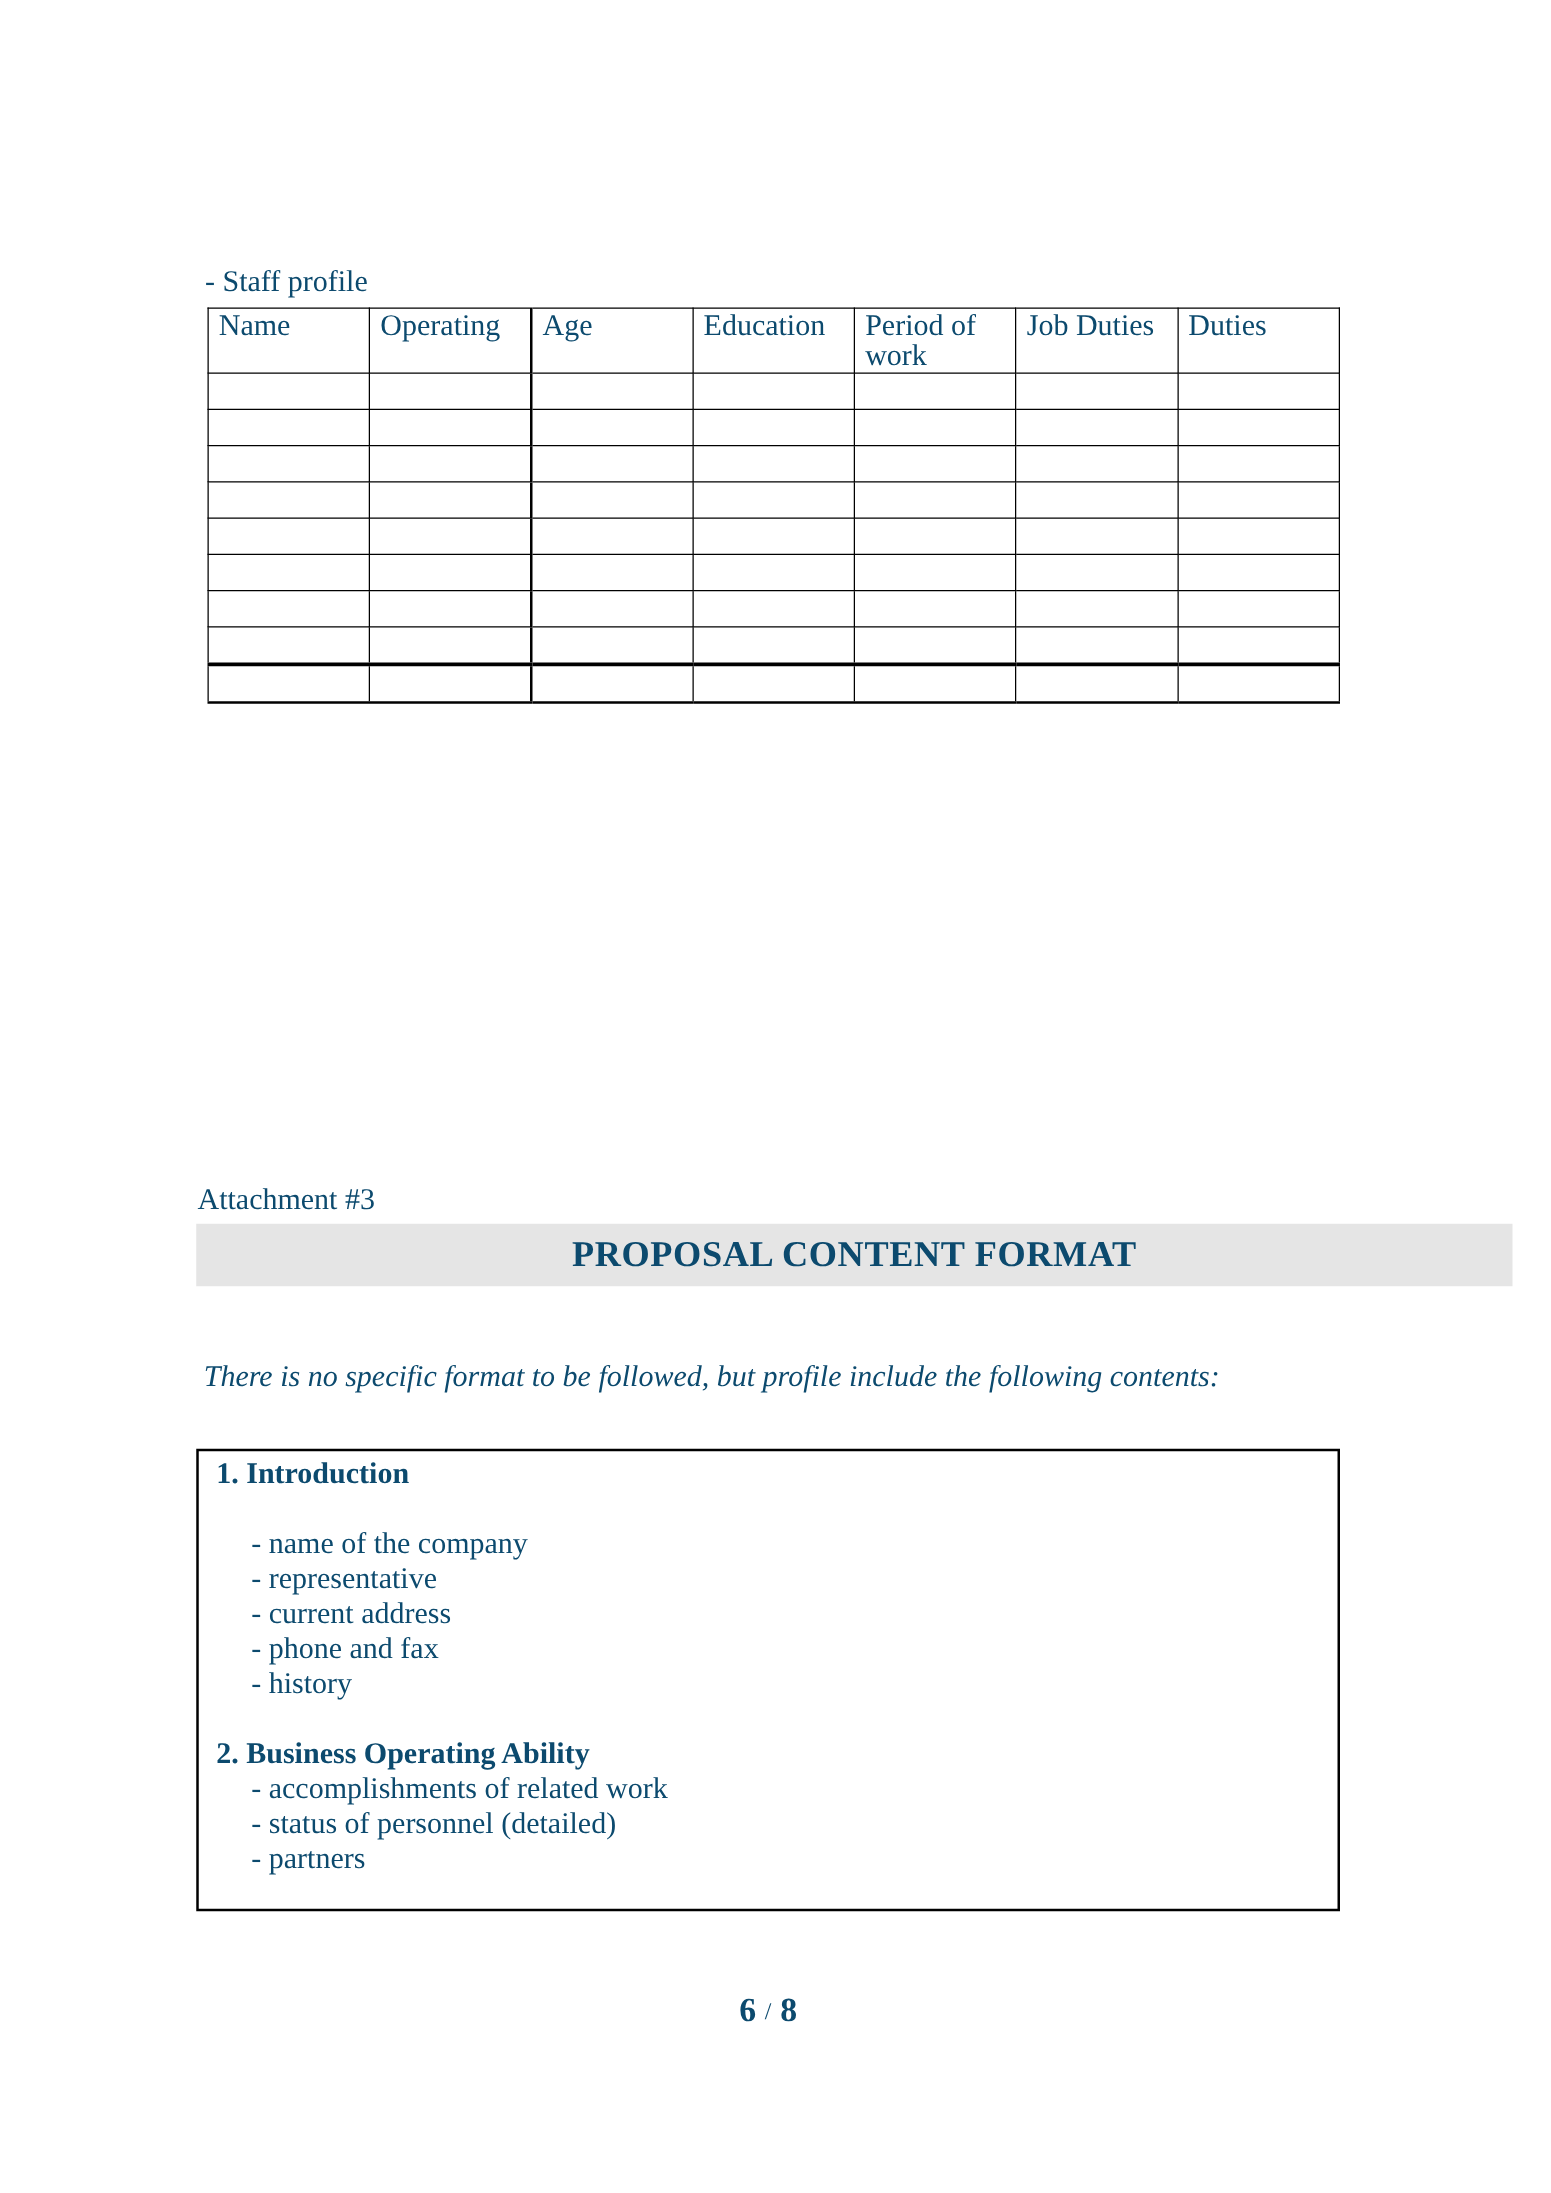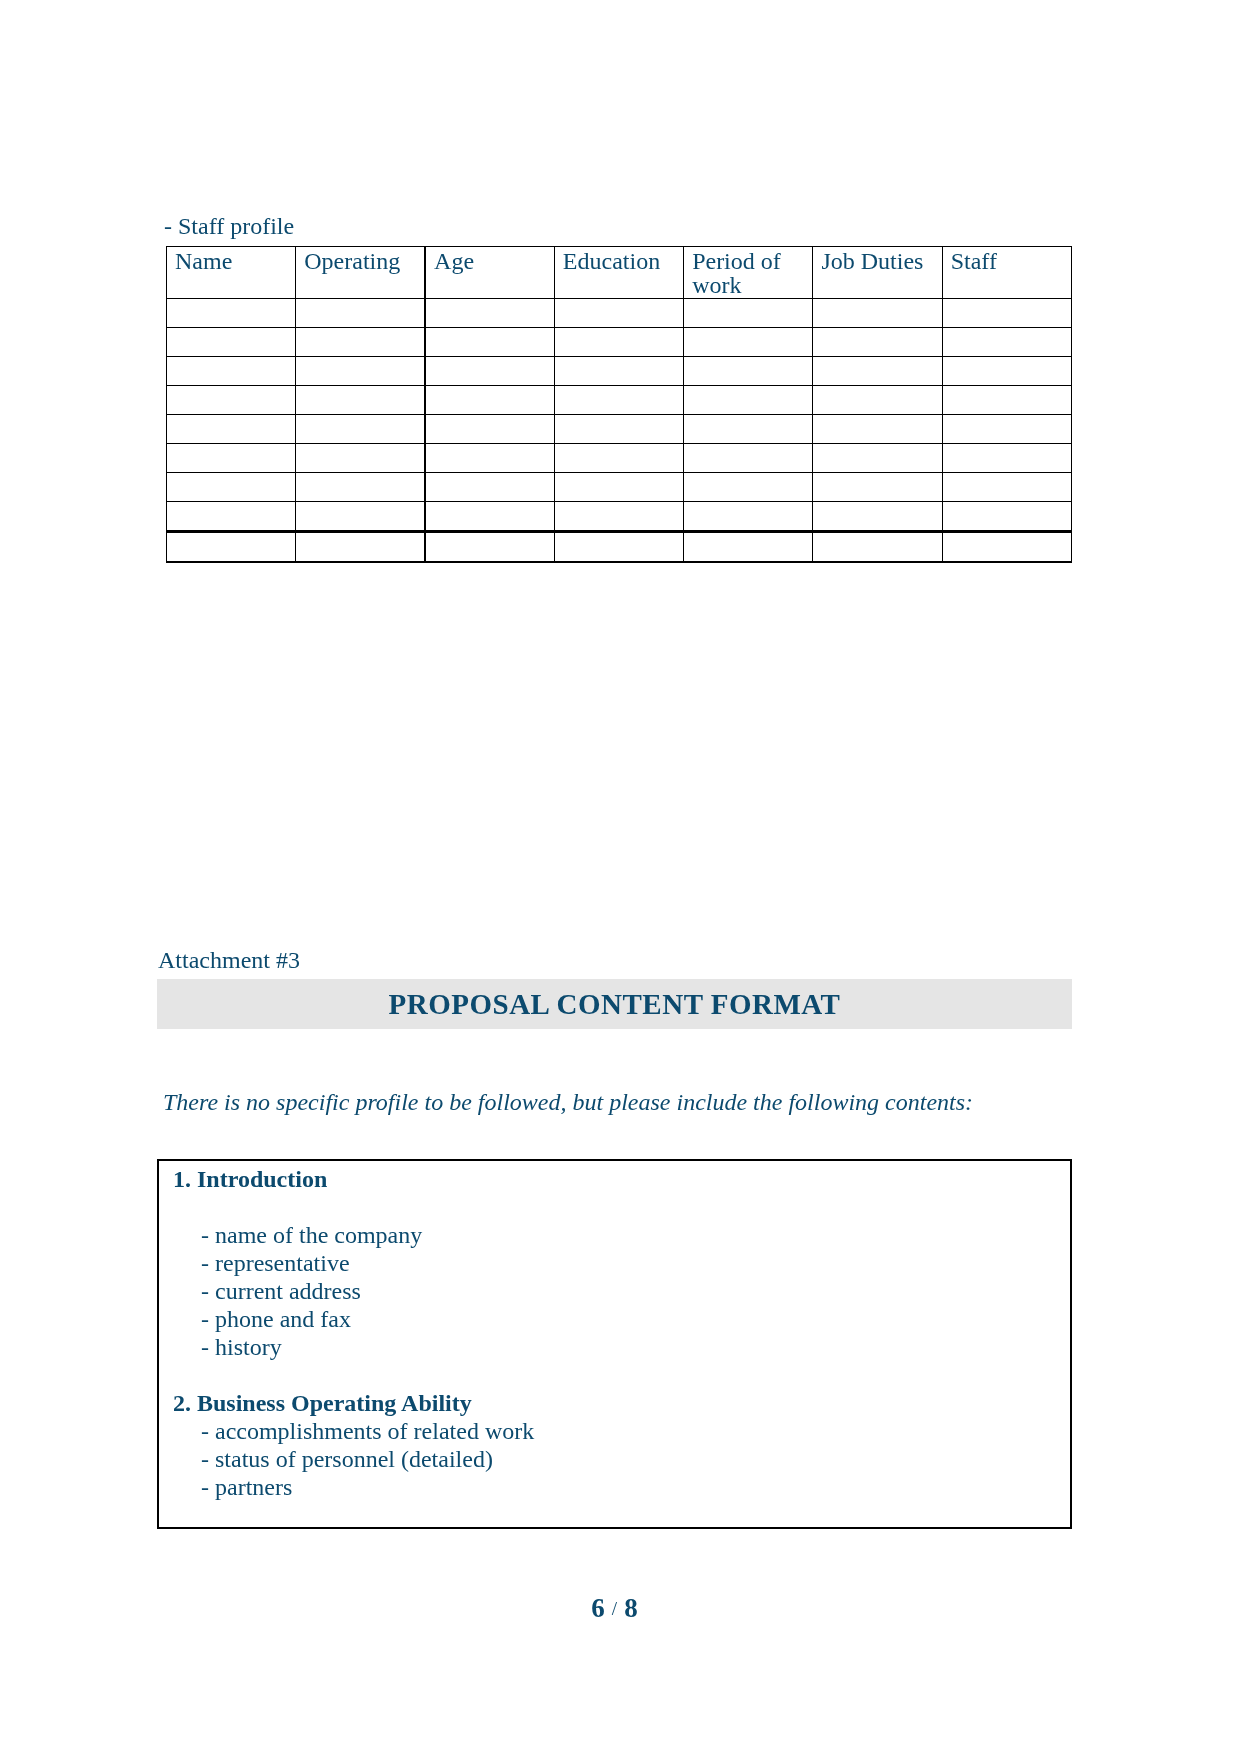--- a/index.html
+++ b/index.html
@@ -24,21 +24,21 @@
   }
   table.staff-table td { height:28px; padding:0; }
   
   table.staff-table th:nth-child(3), table.staff-table td:nth-child(3) { border-left:2px solid #000; }
   
   table.staff-table tbody tr:last-child td { border-top:3px solid #000; border-bottom:2px solid #000; }
 
   
   .attachment-label { position:absolute; left:158px; top:946px; font-size:24px; line-height:28px; }
   .banner {
-    position:absolute; left:157px; top:979px; width:915px; height:50px;
+    position:absolute; left:157px; top:979px; width:1053px; height:50px;
     text-align:center;
   }
   .banner .banner-title { font-size:29px; font-weight:700; line-height:50px; letter-spacing:0.5px; }
 
   .note { position:absolute; left:163px; top:1087px; font-size:24px; line-height:30px; font-style:italic; }
 
   
   .content-box {
     position:absolute; left:157px; top:1159px; width:915px; height:370px;
     border:2px solid #000; box-sizing:border-box;
@@ -63,21 +63,21 @@
 
   <table class="staff-table">
     <thead>
       <tr>
         <th>Name</th>
         <th>Operating</th>
         <th>Age</th>
         <th>Education</th>
         <th>Period of work</th>
         <th>Job Duties</th>
-        <th>Staff</th>
+        <th>Duties</th>
       </tr>
     </thead>
     <tbody>
         <tr>
           <td></td>
           <td></td>
           <td></td>
           <td></td>
           <td></td>
           <td></td>
@@ -157,21 +157,21 @@
         </tr>
       </tbody>
   </table>
 
   <div class="attachment-label">Attachment #3</div>
 
   <div class="banner" style="background: rgb(229, 229, 229);">
     <span class="banner-title">PROPOSAL CONTENT FORMAT</span>
   </div>
 
-  <div class="note">There is no specific profile to be followed, but please include the following contents:</div>
+  <div class="note">There is no specific format to be followed, but profile include the following contents:</div>
 
   <div class="content-box">
     <div class="line heading">1. Introduction</div>
     <div class="line blank"></div>
     <div class="line item">- name of the company</div>
     <div class="line item">- representative</div>
     <div class="line item">- current address</div>
     <div class="line item">- phone and fax</div>
     <div class="line item">- history</div>
     <div class="line blank"></div>

